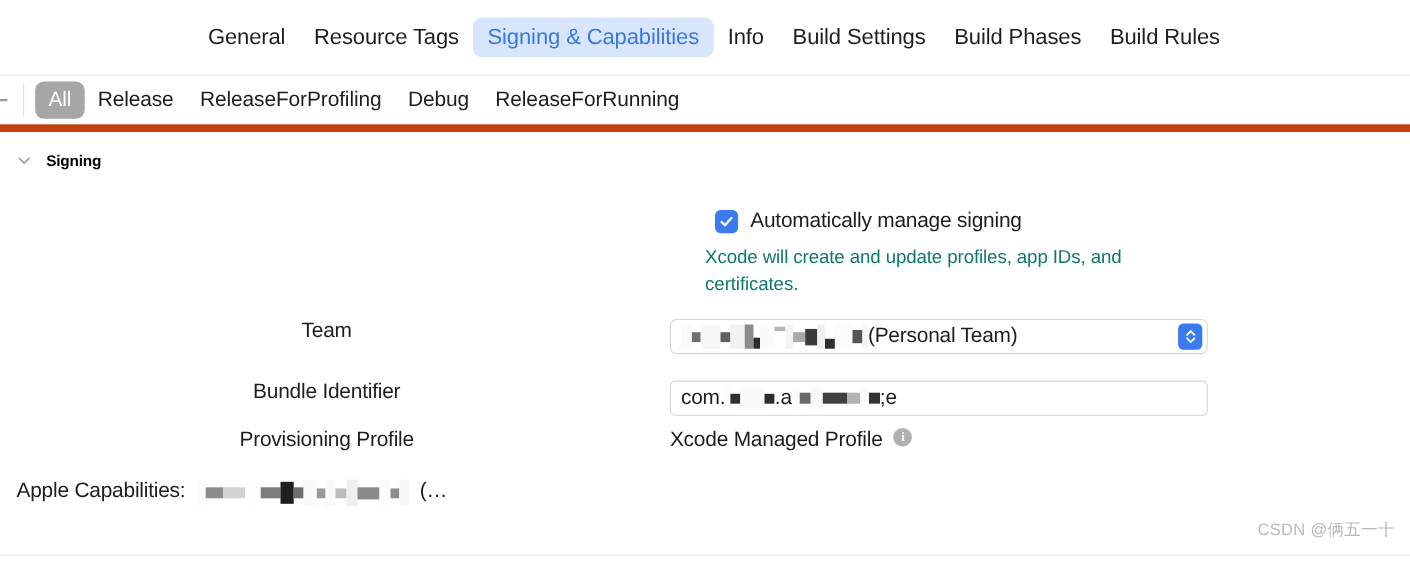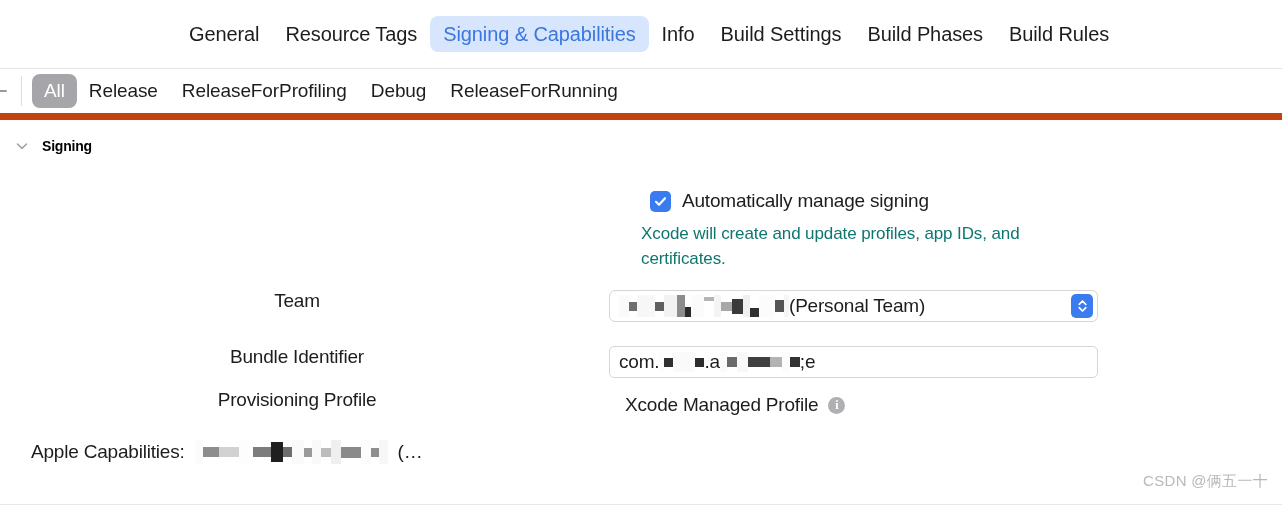--- a/index.html
+++ b/index.html
@@ -237,25 +237,24 @@
     align-items: center;
   }
 
   
   .row-prov { top: 199px; }
   .plain-value {
     font-size: 19px;
     color: #1d1d1f;
     letter-spacing: -0.2px;
     display: flex;
-    align-items: center;
+    align-items: flex-start;
     gap: 10px;
     height: 32px;
     white-space: nowrap;
-    margin-left: 16px;
   }
   .info-icon {
     width: 17px;
     height: 17px;
     border-radius: 50%;
     background: #b0b0b4;
     color: #ffffff;
     font-size: 12px;
     font-weight: bold;
     display: flex;

